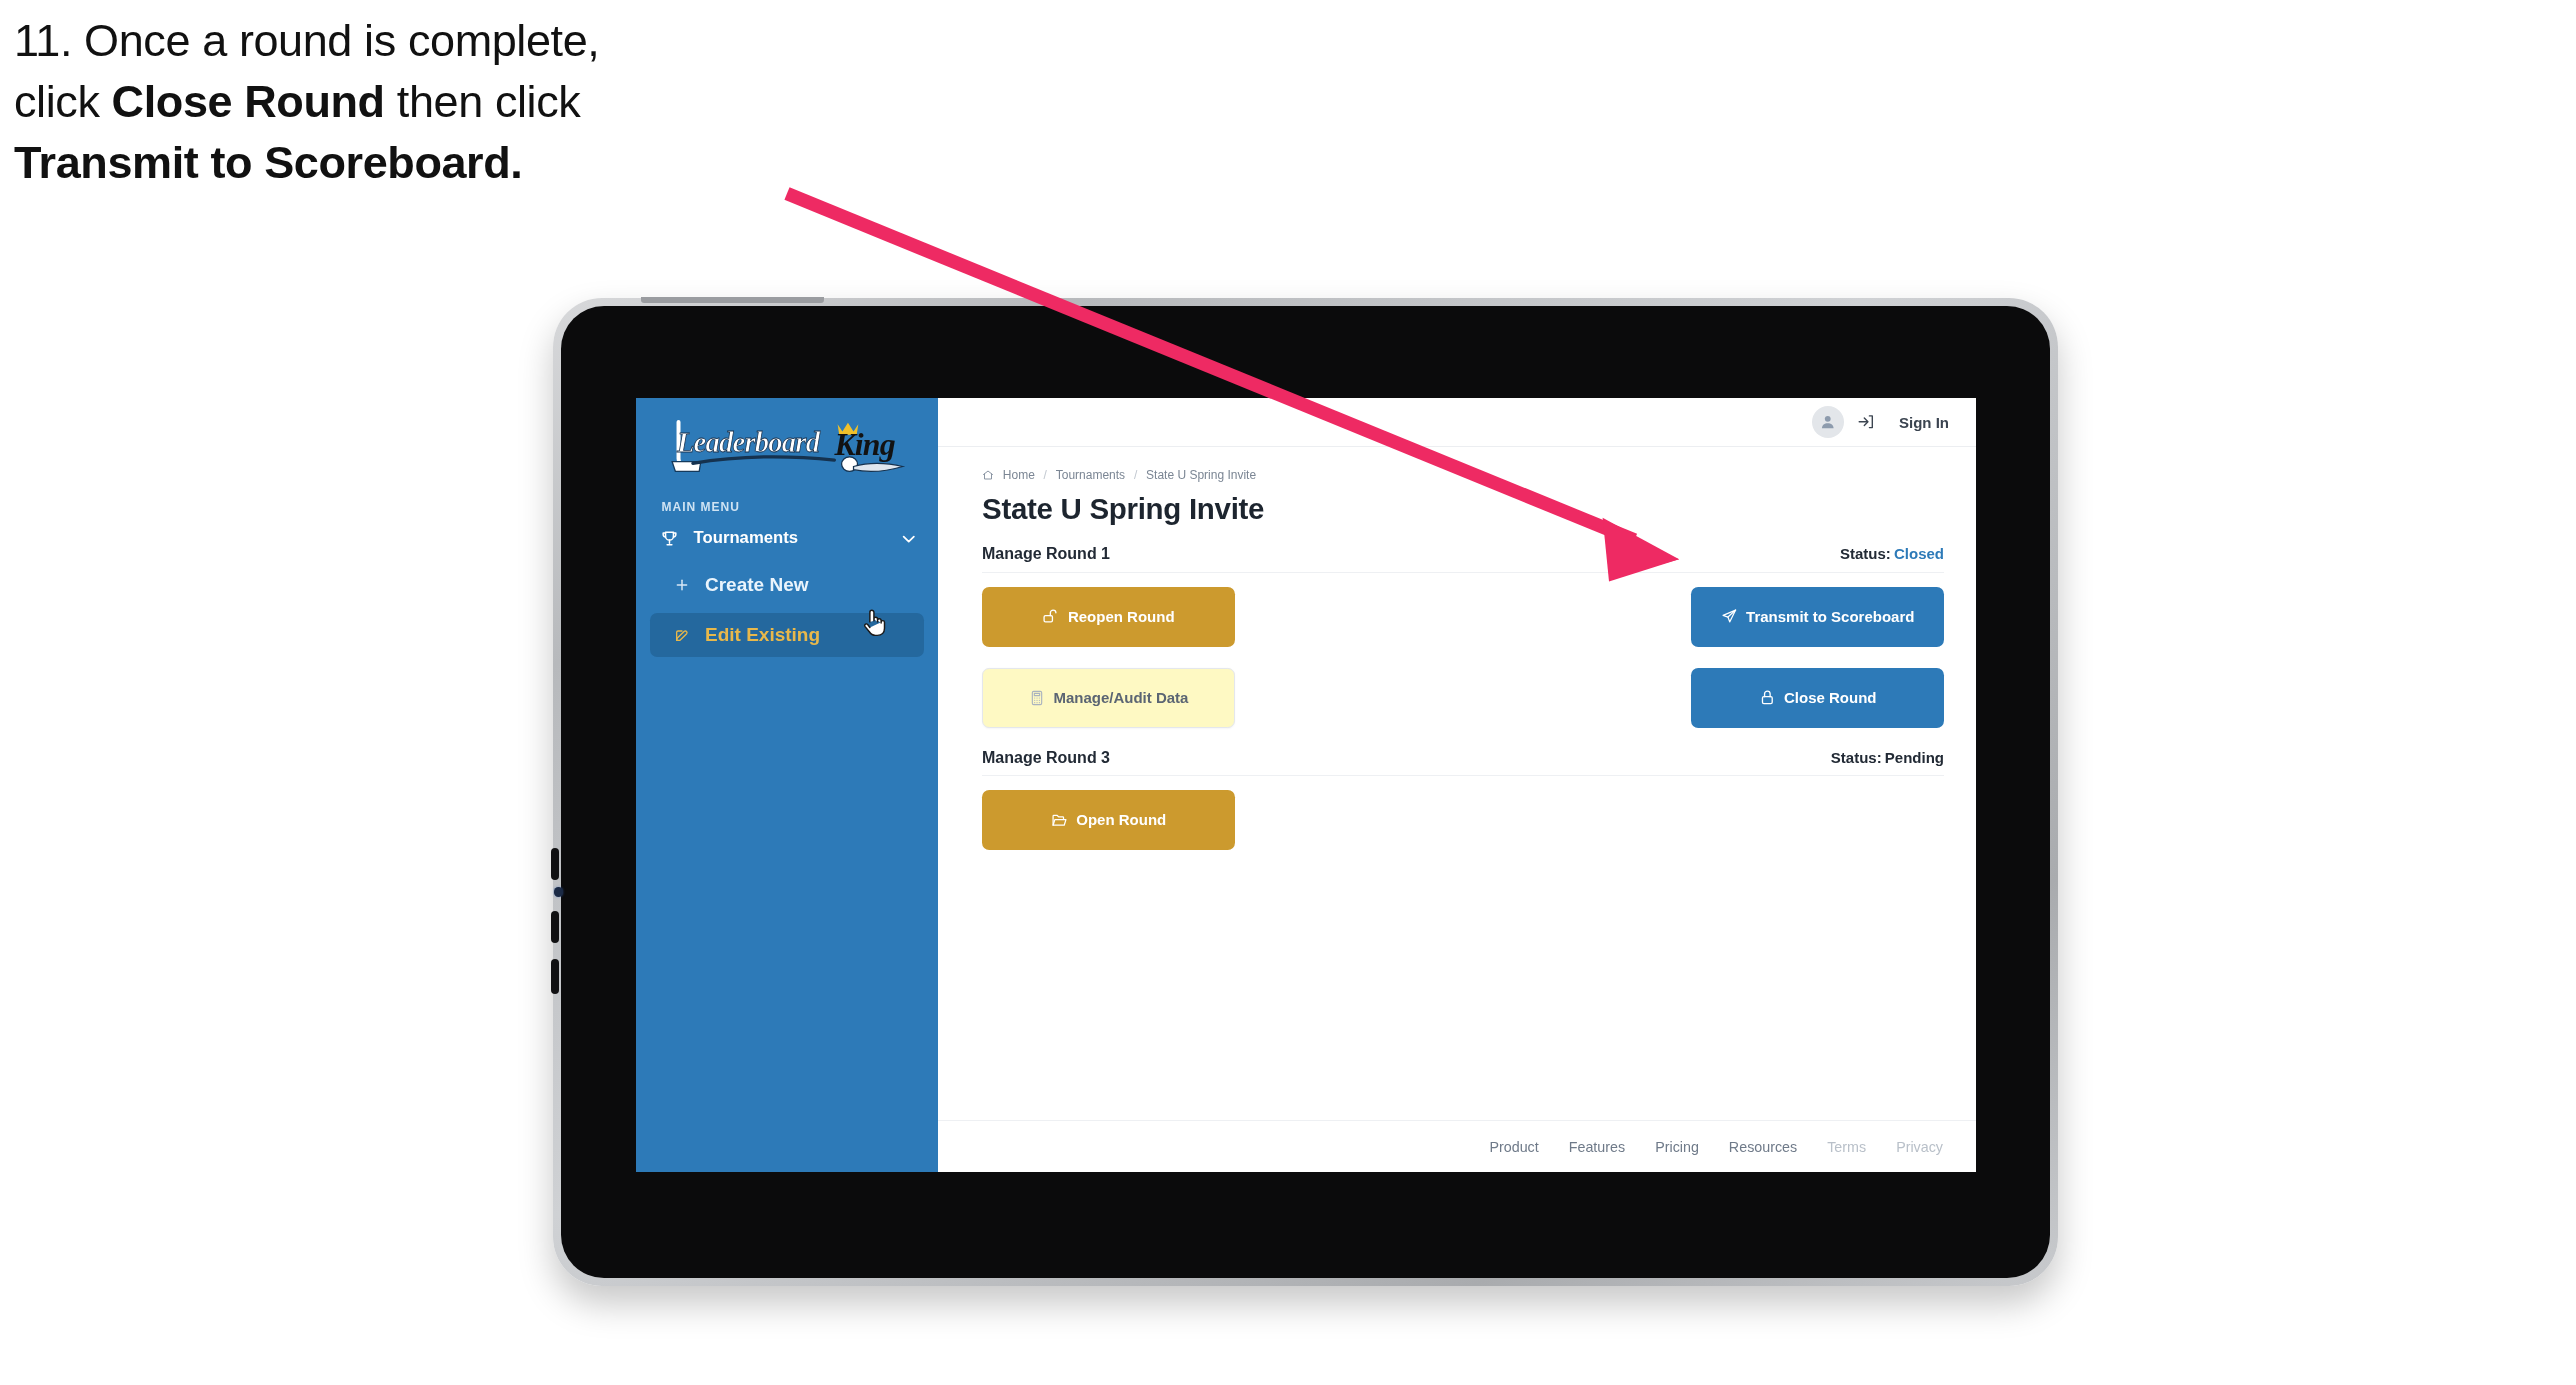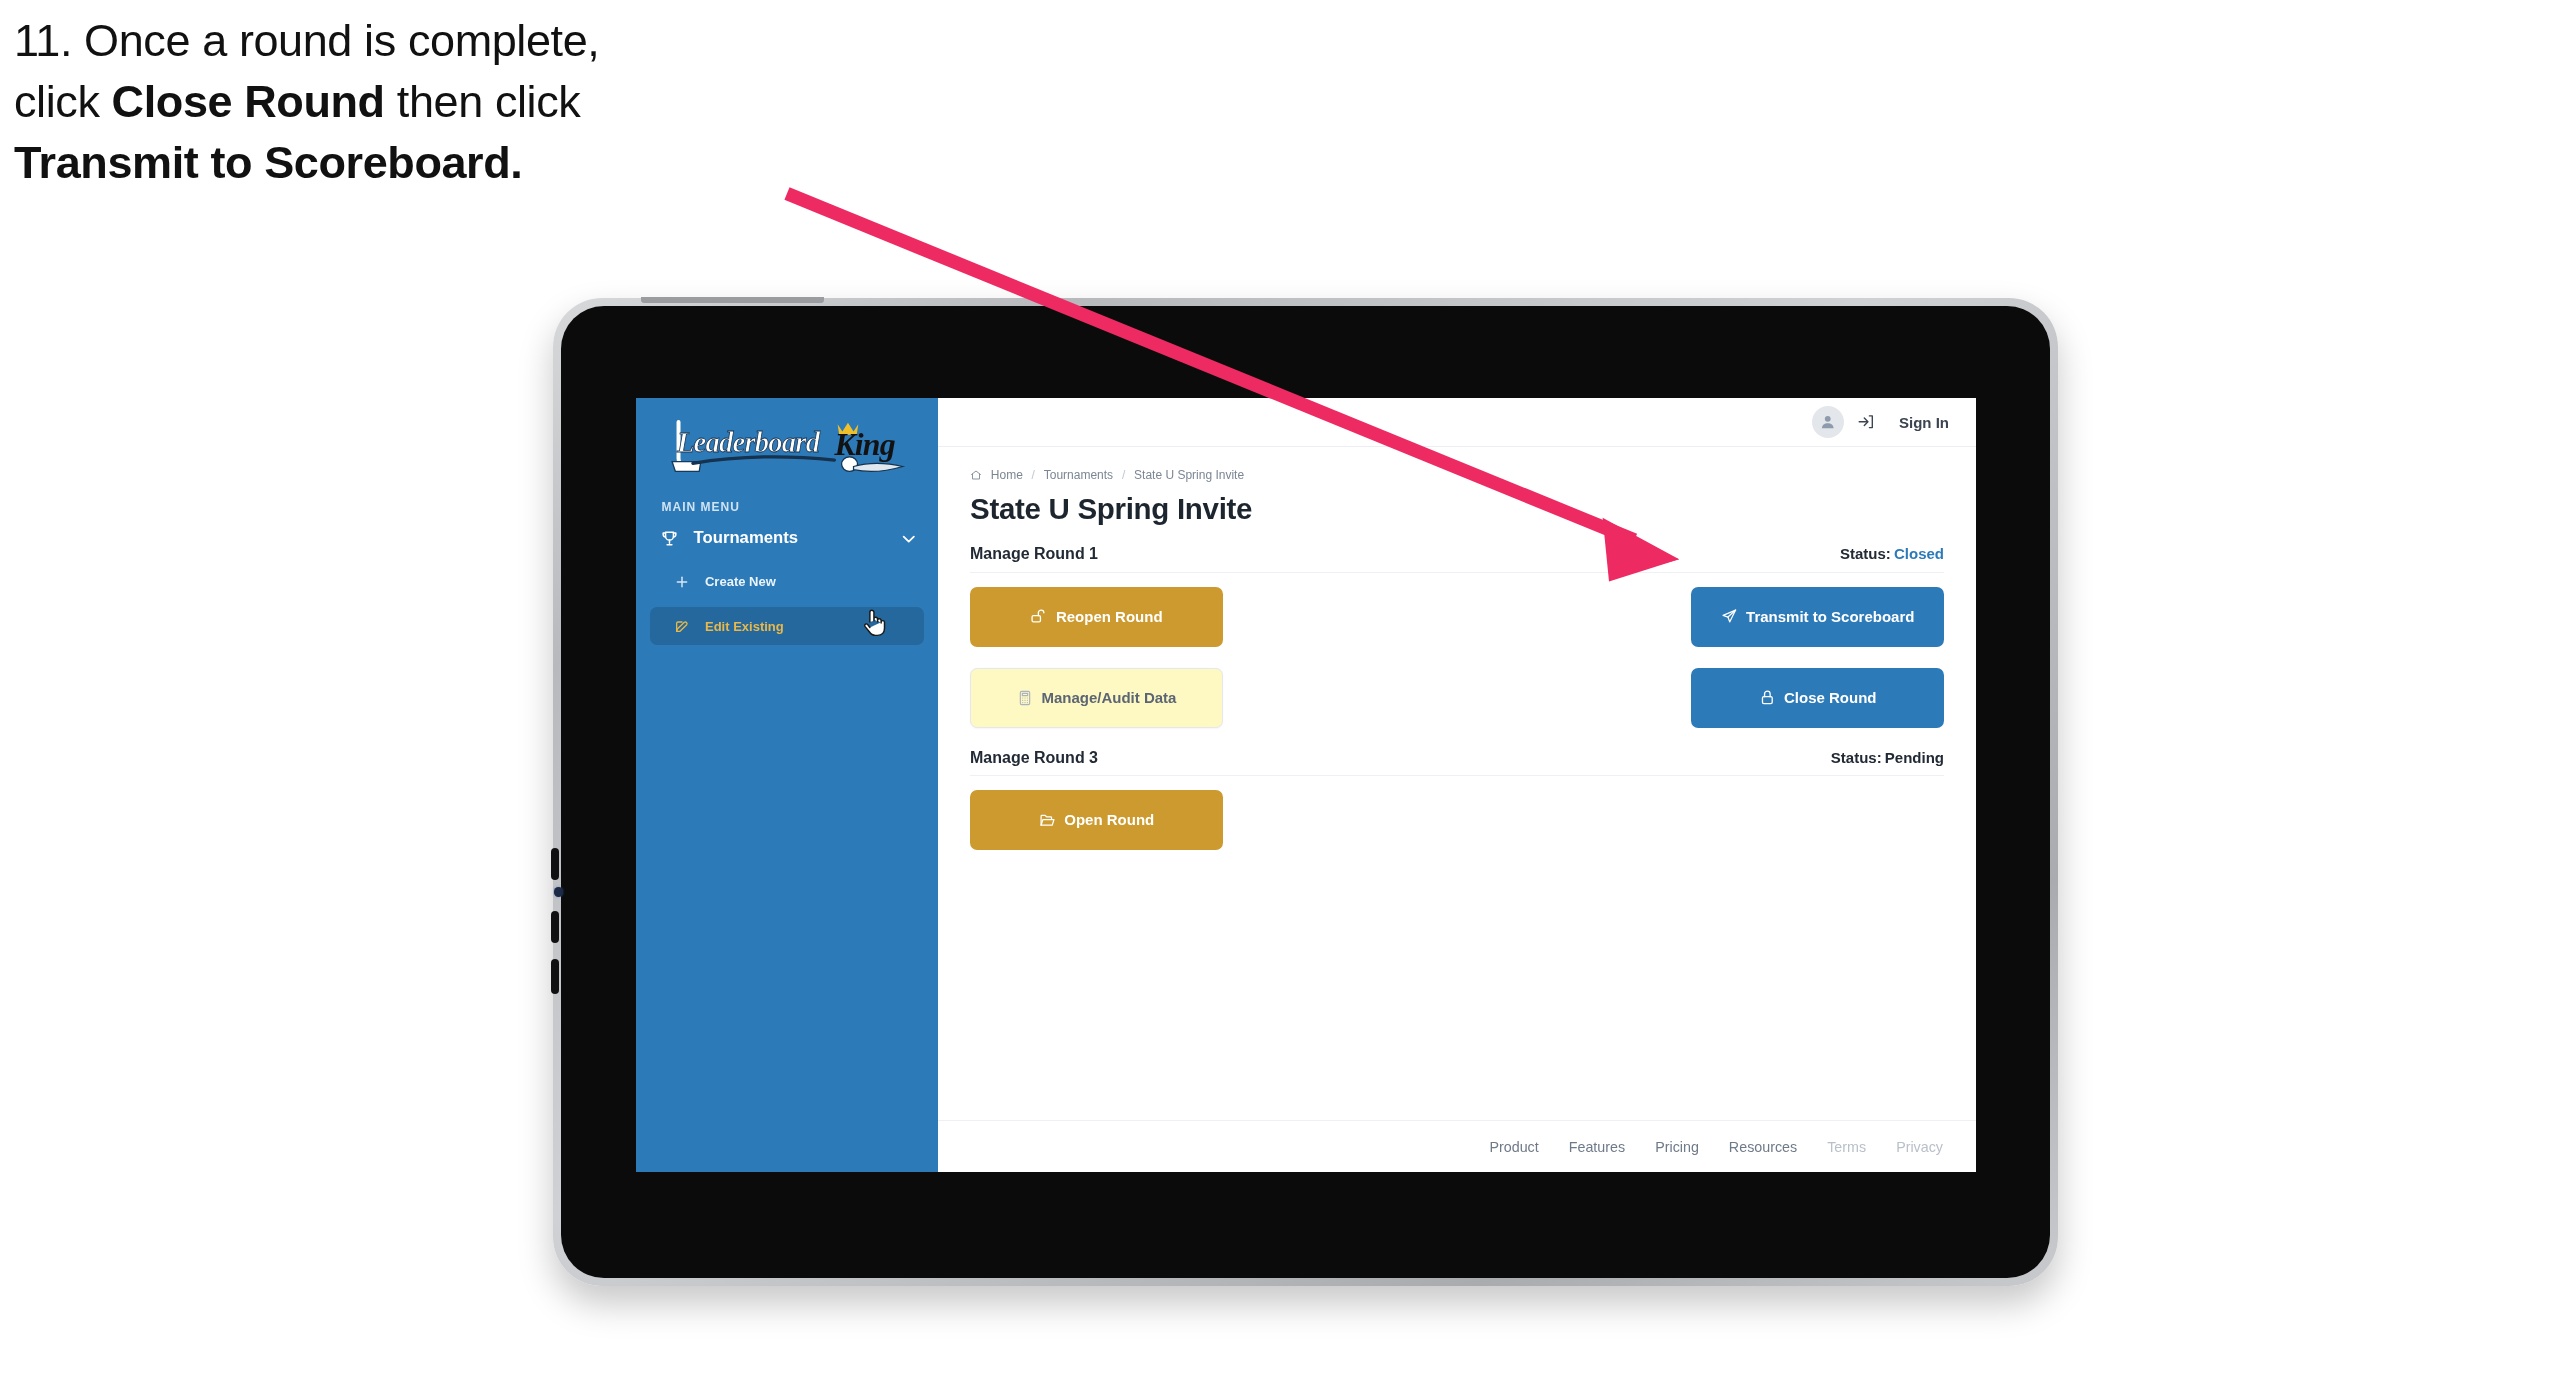--- a/index.html
+++ b/index.html
@@ -109,21 +109,21 @@
   .nav-parent .ico { width: 24px; display:flex; align-items:center; }
   .nav-parent .txt { flex: 1; margin-left: 9.6px; }
   .chev { width: 17.5px; height: 17.5px; }
 
   .nav-child {
     display: flex; align-items: center;
     margin: 6.4px 14.3px 0 14.3px;
     padding: 11px 0 11px 21px;
     border-radius: 7.2px;
     color: #eaf4fc;
-    font-size: 13px;
+    font-size: 19px;
     font-weight: 700;
     cursor: pointer;
   }
   .nav-child .ico { width: 21px; display:flex; align-items:center; justify-content:center; }
   .nav-child .txt { margin-left: 12.7px; }
   .nav-child.active {
     background: #24689e;
     color: #e8b84b;
   }
   .nav-child.active .ico svg { stroke: #e8b84b; }
@@ -154,21 +154,21 @@
     width: 32px; height: 32px; border-radius: 50%;
     background: #e3e6ea;
     display: flex; align-items: center; justify-content: center;
   }
   .signin {
     display: flex; align-items: center; gap: 25px;
     color: #3b4450; font-size: 15px; font-weight: 700;
     cursor: pointer;
   }
 
-  .page-body { padding: 21px 32px 0 32px; flex: 1; }
+  .page-body { padding: 21px 32px 0 32px; flex: 1; margin-left: 12px; }
 
   .crumbs {
     display: flex; align-items: center; gap: 8.8px;
     font-size: 12px; color: #7b8694;
     margin-bottom: 10.4px;
   }
   .crumbs .sep { color: #c2c8d0; }
   .crumbs .ci { cursor: pointer; }
   .crumbs .ci.last { color: #5a6personally; }
 

